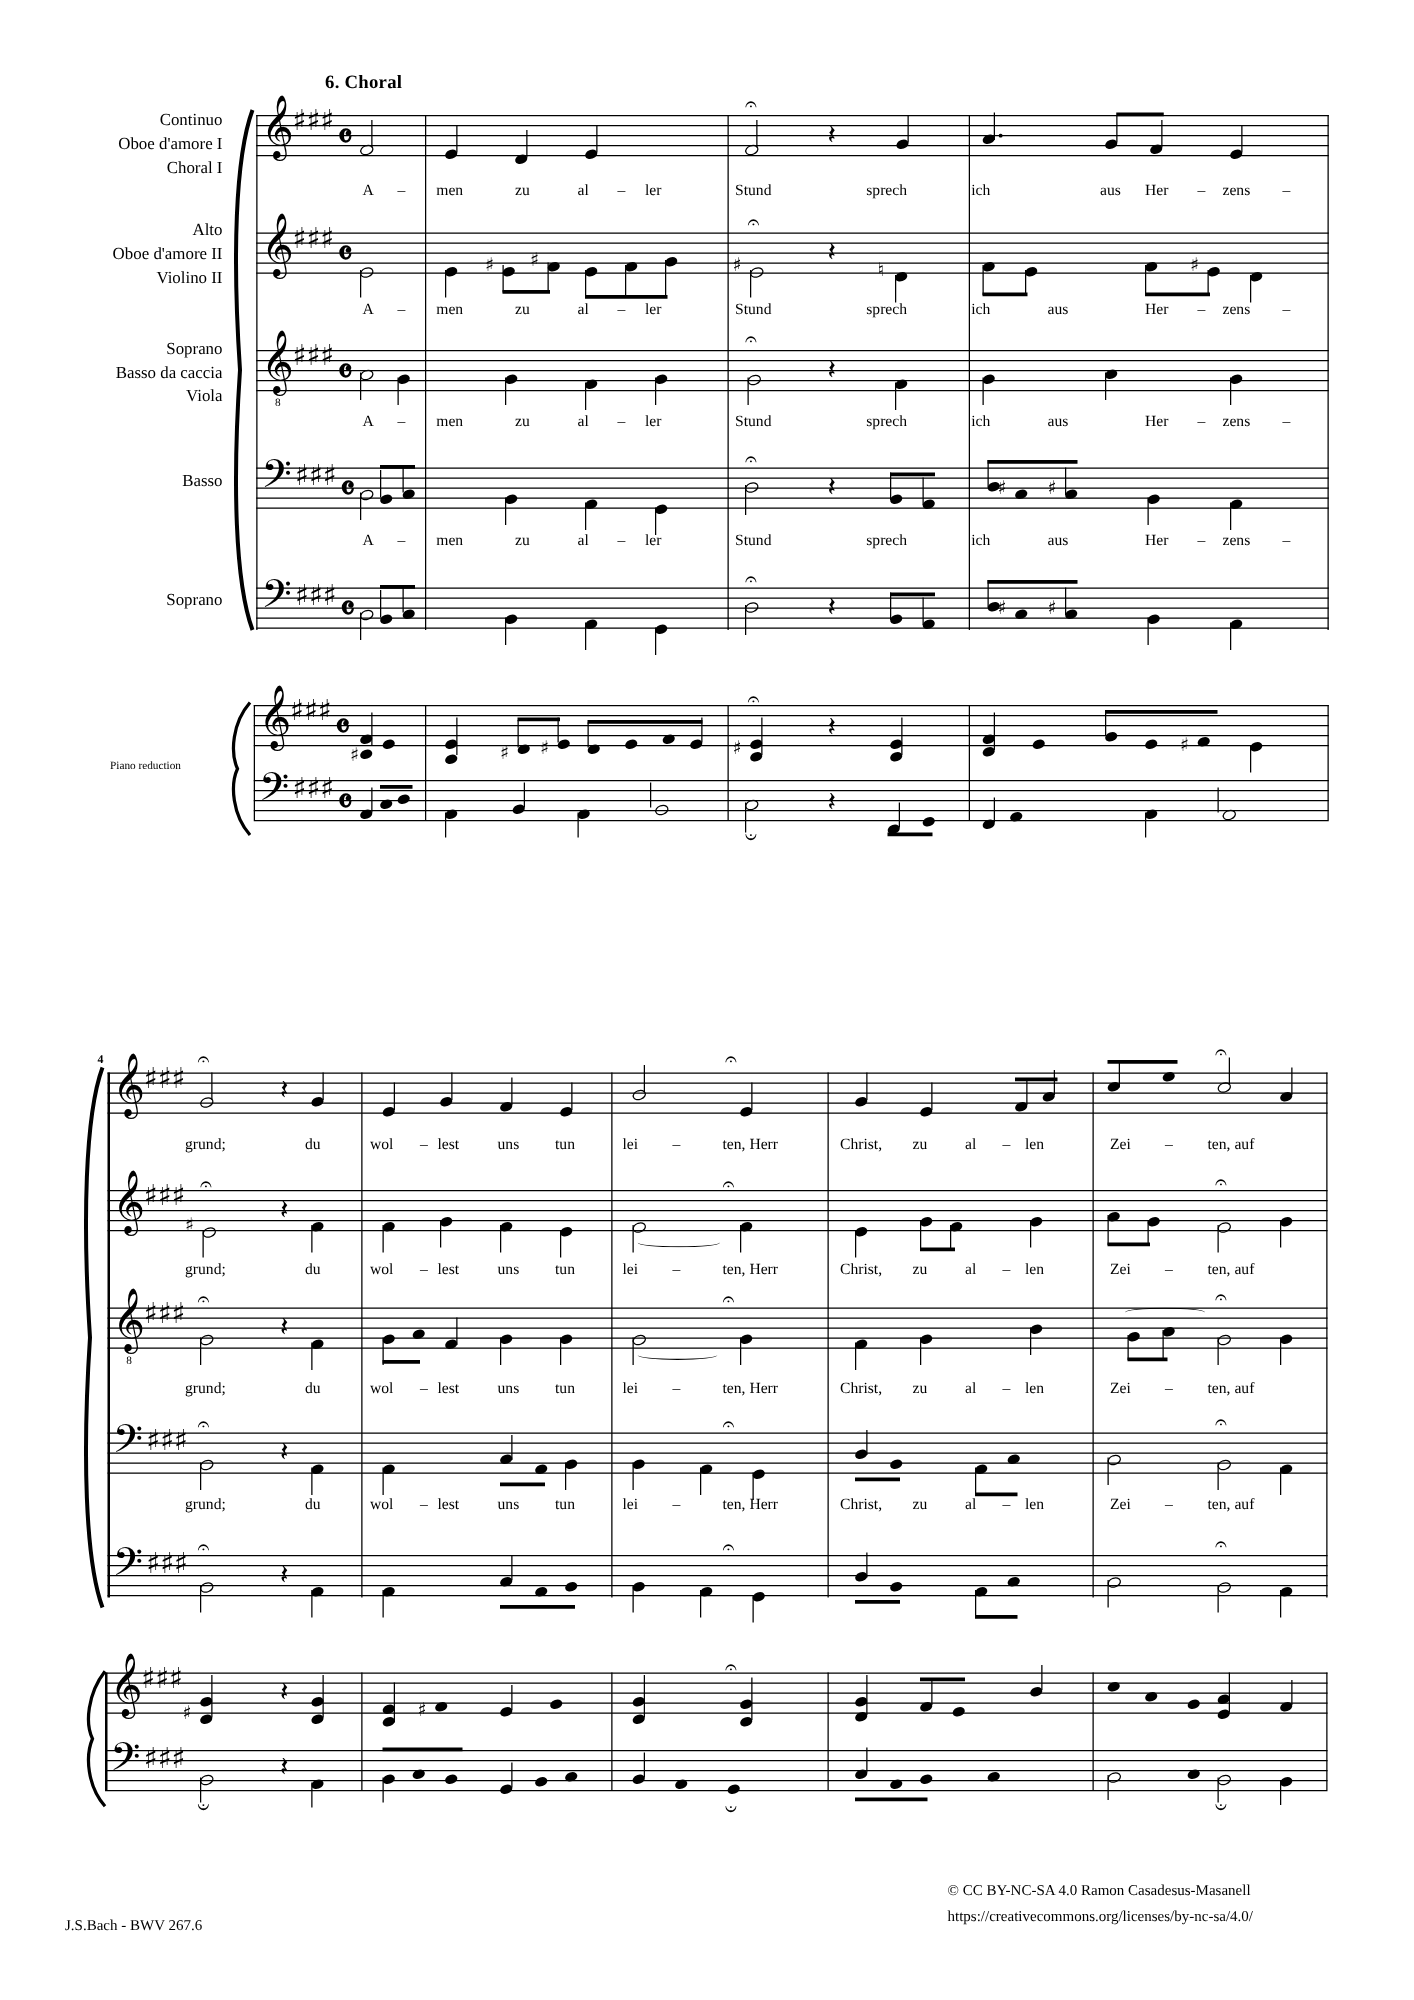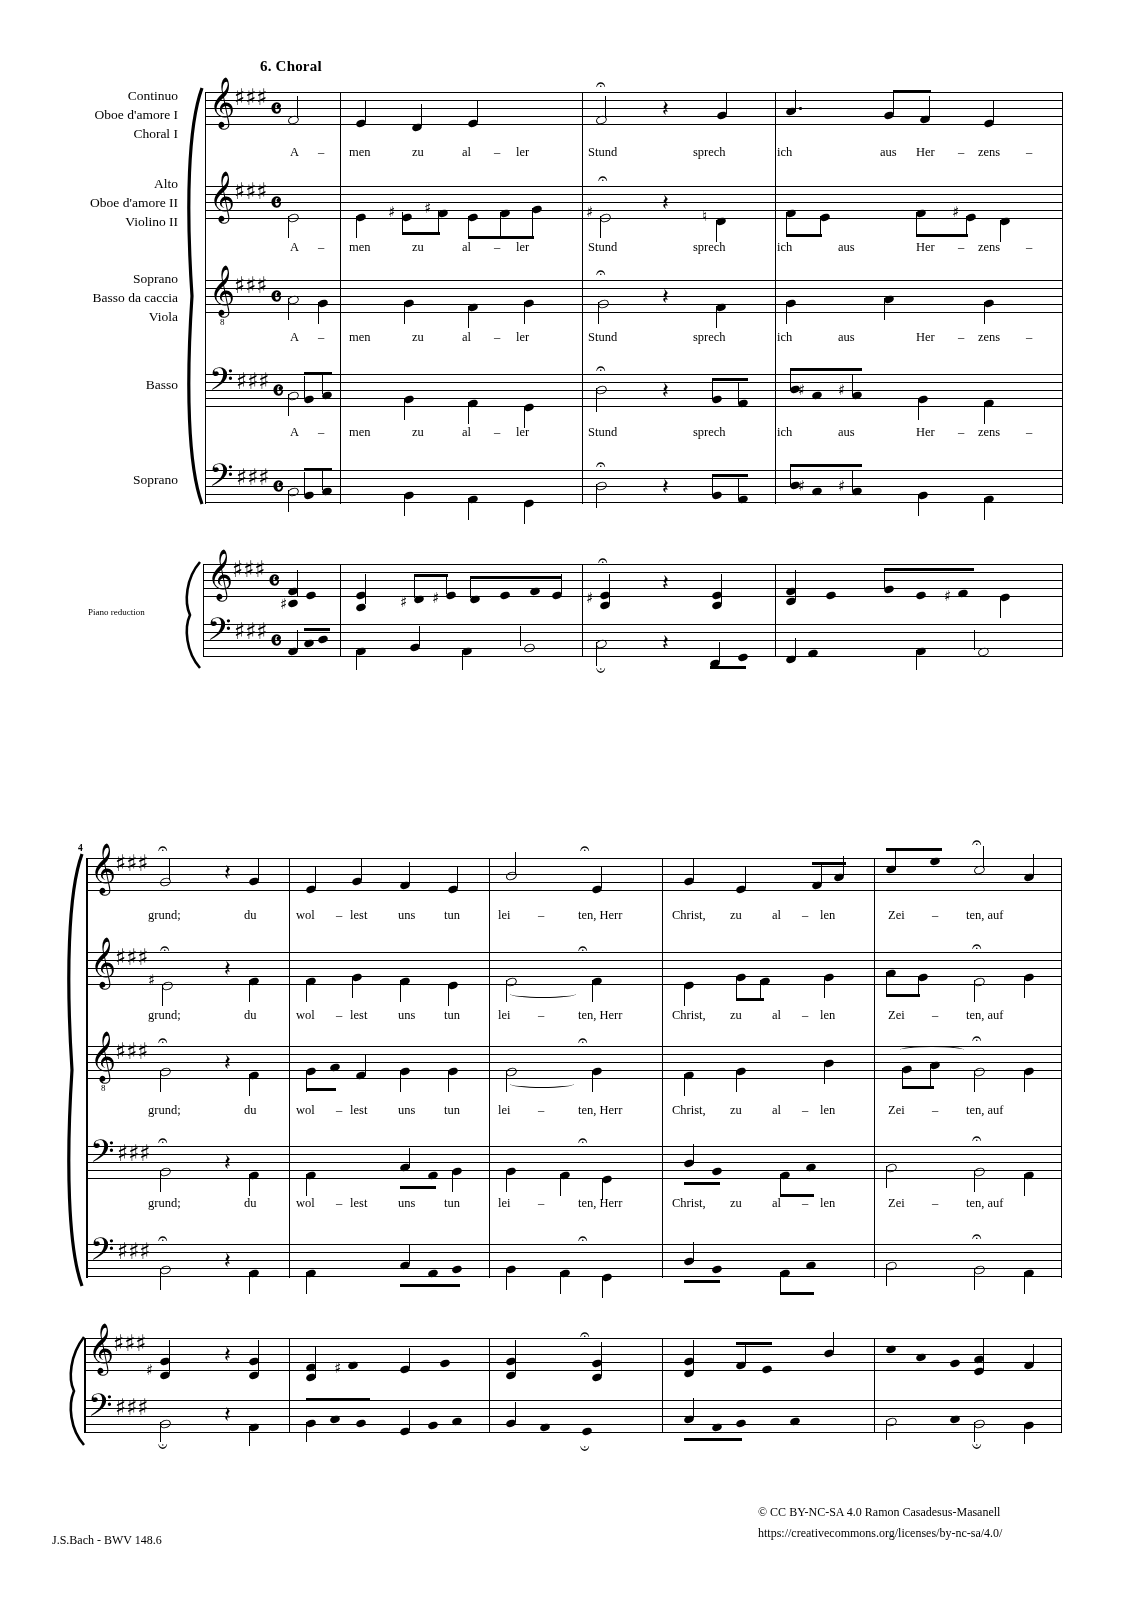--- a/index.html
+++ b/index.html
@@ -1054,17 +1054,17 @@
       <div class="lyric" style="left:730px; top:1196px;">zu</div>
       <div class="lyric" style="left:772px; top:1196px;">al</div>
       <div class="lyric" style="left:802px; top:1196px;">–</div>
       <div class="lyric" style="left:820px; top:1196px;">len</div>
       <div class="lyric" style="left:888px; top:1196px;">Zei</div>
       <div class="lyric" style="left:932px; top:1196px;">–</div>
       <div class="lyric" style="left:966px; top:1196px;">ten, auf</div>
     </div>
   </div>
 
-  <div class="footer-left" style="left:52px; top:1533px;">J.S.Bach - BWV 148.6</div>
+  <div class="footer-left" style="left:52px; top:1533px;">J.S.Bach - BWV 267.6</div>
   <div class="footer-right" style="left:758px; top:1505px;">© CC BY-NC-SA 4.0 Ramon Casadesus-Masanell</div>
   <div class="footer-right" style="left:758px; top:1526px;">https://creativecommons.org/licenses/by-nc-sa/4.0/</div>
 
 </div>
 
 </body></html>

